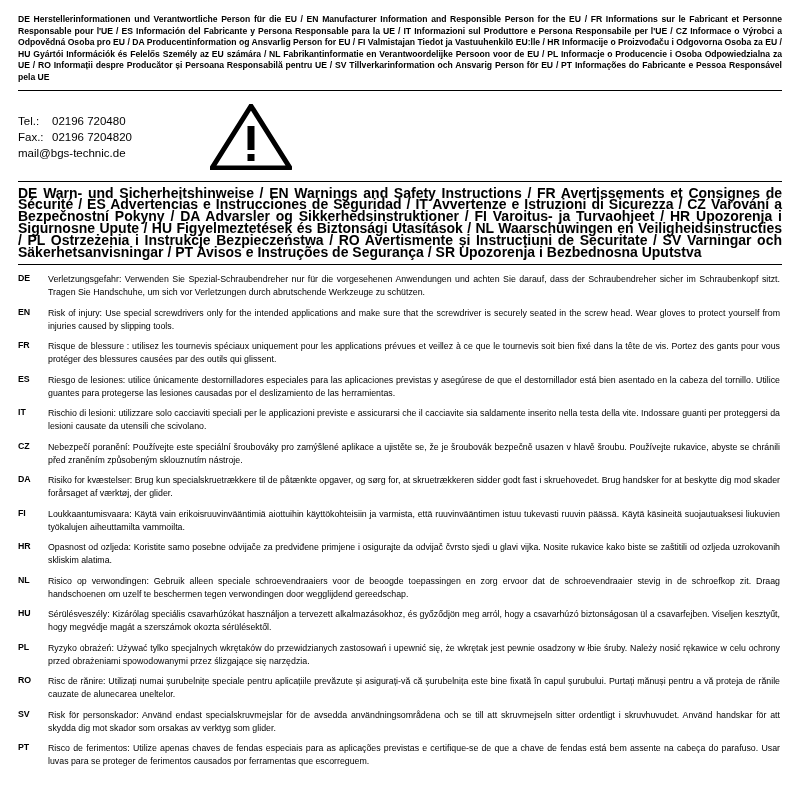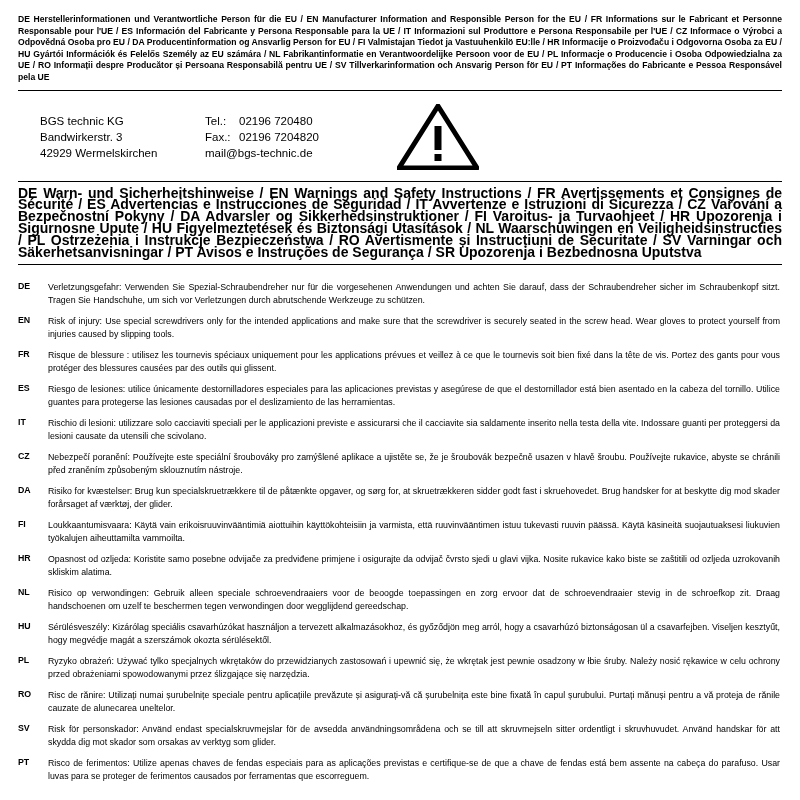--- a/index.html
+++ b/index.html
@@ -108,21 +108,20 @@
     padding: 6px 0 6px 0;
   }
 
   
   .instructions {
     padding-top: 8px;
   }
   .irow {
     display: flex;
     margin-bottom: 7.5px;
-    margin-top: 8px;
   }
   .icode {
     width: 30px;
     flex: 0 0 30px;
     font-size: 8.8px;
     font-weight: bold;
     line-height: 11.4px;
   }
   .itext {
     flex: 1;
@@ -137,25 +136,20 @@
 
 <div class="page">
 
   <div class="top-langs">DE Herstellerinformationen und Verantwortliche Person für die EU / EN Manufacturer Information and Responsible Person for the EU / FR Informations sur le Fabricant et Personne Responsable pour l'UE / ES Información del Fabricante y Persona Responsable para la UE / IT Informazioni sul Produttore e Persona Responsabile per l'UE / CZ Informace o Výrobci a Odpovědná Osoba pro EU / DA Producentinformation og Ansvarlig Person for EU / FI Valmistajan Tiedot ja Vastuuhenkilö EU:lle / HR Informacije o Proizvođaču i Odgovorna Osoba za EU / HU Gyártói Információk és Felelős Személy az EU számára / NL Fabrikantinformatie en Verantwoordelijke Persoon voor de EU / PL Informacje o Producencie i Osoba Odpowiedzialna za UE / RO Informații despre Producător și Persoana Responsabilă pentru UE / SV Tillverkarinformation och Ansvarig Person för EU / PT Informações do Fabricante e Pessoa Responsável pela UE</div>
 
   <hr class="rule">
 
   <div class="company-band">
 
 
-    <div class="addr-col">
-      <div>BGS technic KG</div>
-      <div>Bandwirkerstr. 3</div>
-      <div>42929 Wermelskirchen</div>
-    </div>
 
     <div class="contact-col">
       <div><span class="lbl">Tel.:</span><span>02196 720480</span></div>
       <div><span class="lbl">Fax.:</span><span>02196 7204820</span></div>
       <div><span>mail@bgs-technic.de</span></div>
     </div>
 
 
     <div class="warn-col">
       <svg class="warn-tri" width="82" height="66" viewBox="0 0 82 66" aria-hidden="true">

